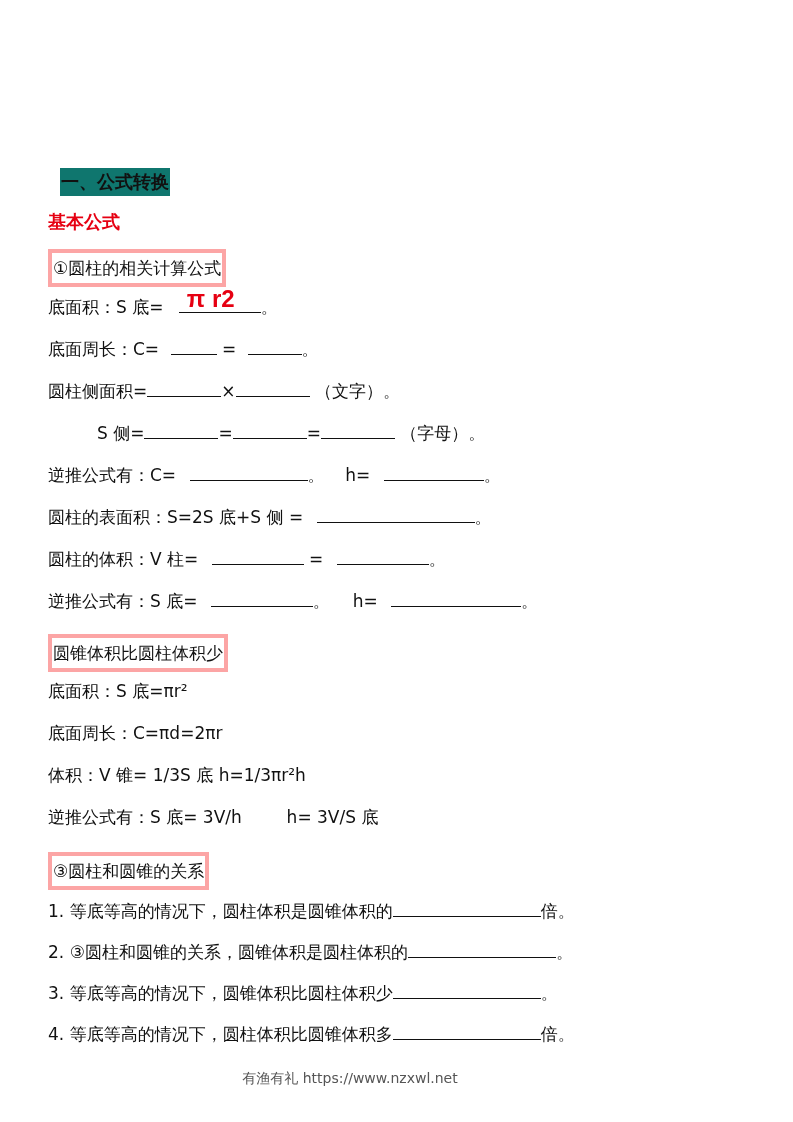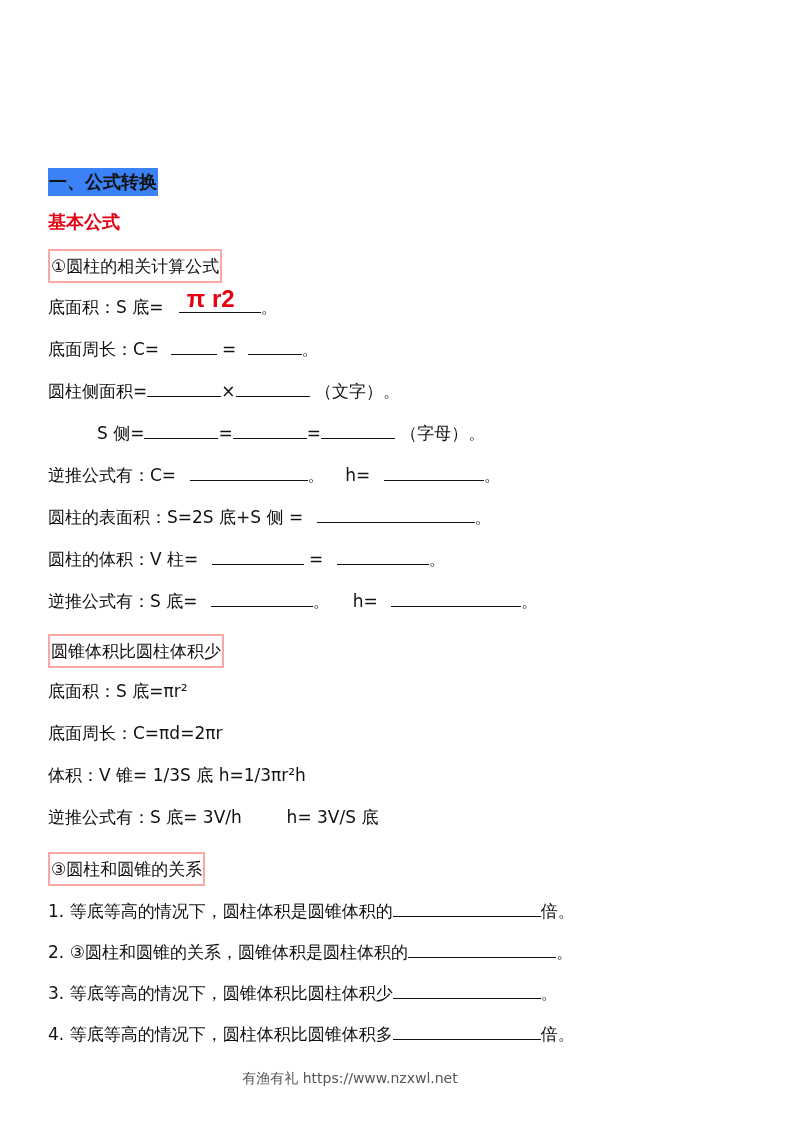--- a/index.html
+++ b/index.html
@@ -6,30 +6,30 @@
   body {
     width: 793px; height: 1122px; position: relative; overflow: hidden;
     font-family: "DejaVu Sans", "Liberation Sans", sans-serif;
     color: #111111;
   }
   .line {
     position: absolute; left: 48px; font-size: 17px; line-height: 24px;
     white-space: nowrap; letter-spacing: 0px;
   }
   .heading {
-    position: absolute; left: 48px; font-weight: bold; font-size: 18px;
-    background: #3b82f6; padding: 2px 1px; line-height: 24px;
+    position: absolute; left: 60px; font-weight: bold; font-size: 18px;
+    background: #0f766e; padding: 2px 1px; line-height: 24px;
   }
   .red-heading {
     position: absolute; left: 48px; font-weight: bold; font-size: 18px;
     color: #e60012; line-height: 24px;
   }
   .boxed {
     position: absolute; left: 48px; font-size: 17px; line-height: 26px;
-    border: 2px solid #fca5a5; padding: 2px 1px; white-space: nowrap;
+    border: 4px solid #fca5a5; padding: 2px 1px; white-space: nowrap;
   }
   .blank {
     display: inline-block; border-bottom: 1px solid #111; height: 18px;
     vertical-align: baseline; position: relative;
   }
   .answer {
     position: absolute; left: 8px; bottom: -2px; color: #e60012;
     font-weight: bold; font-size: 24px; line-height: 30px;
     font-family: "Liberation Sans", sans-serif;
   }

